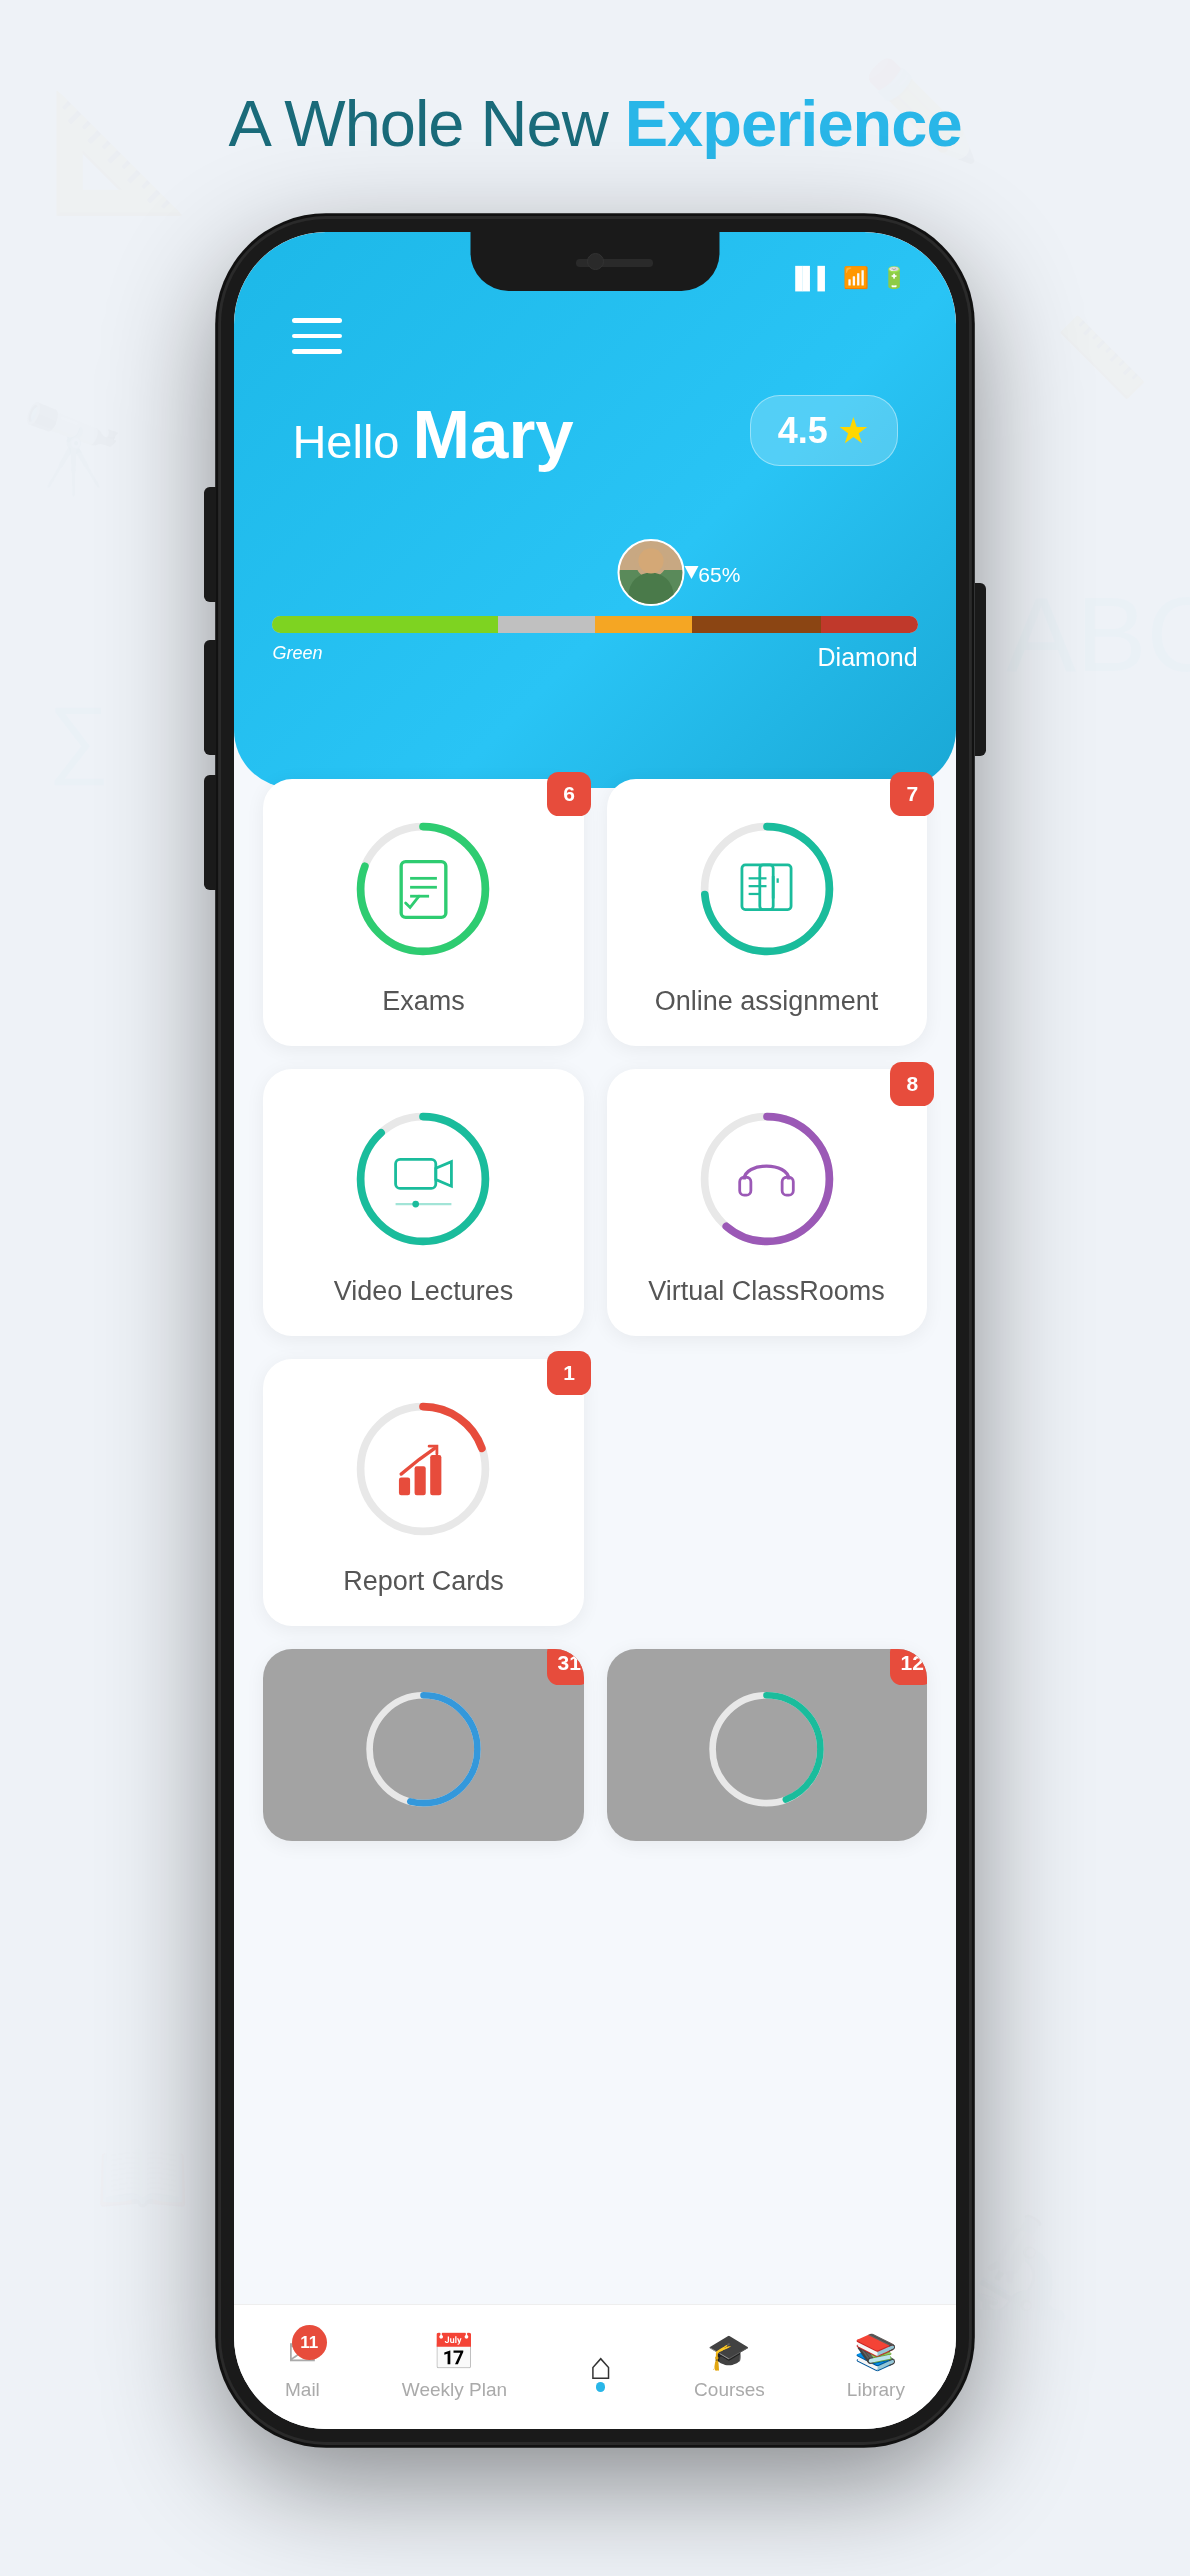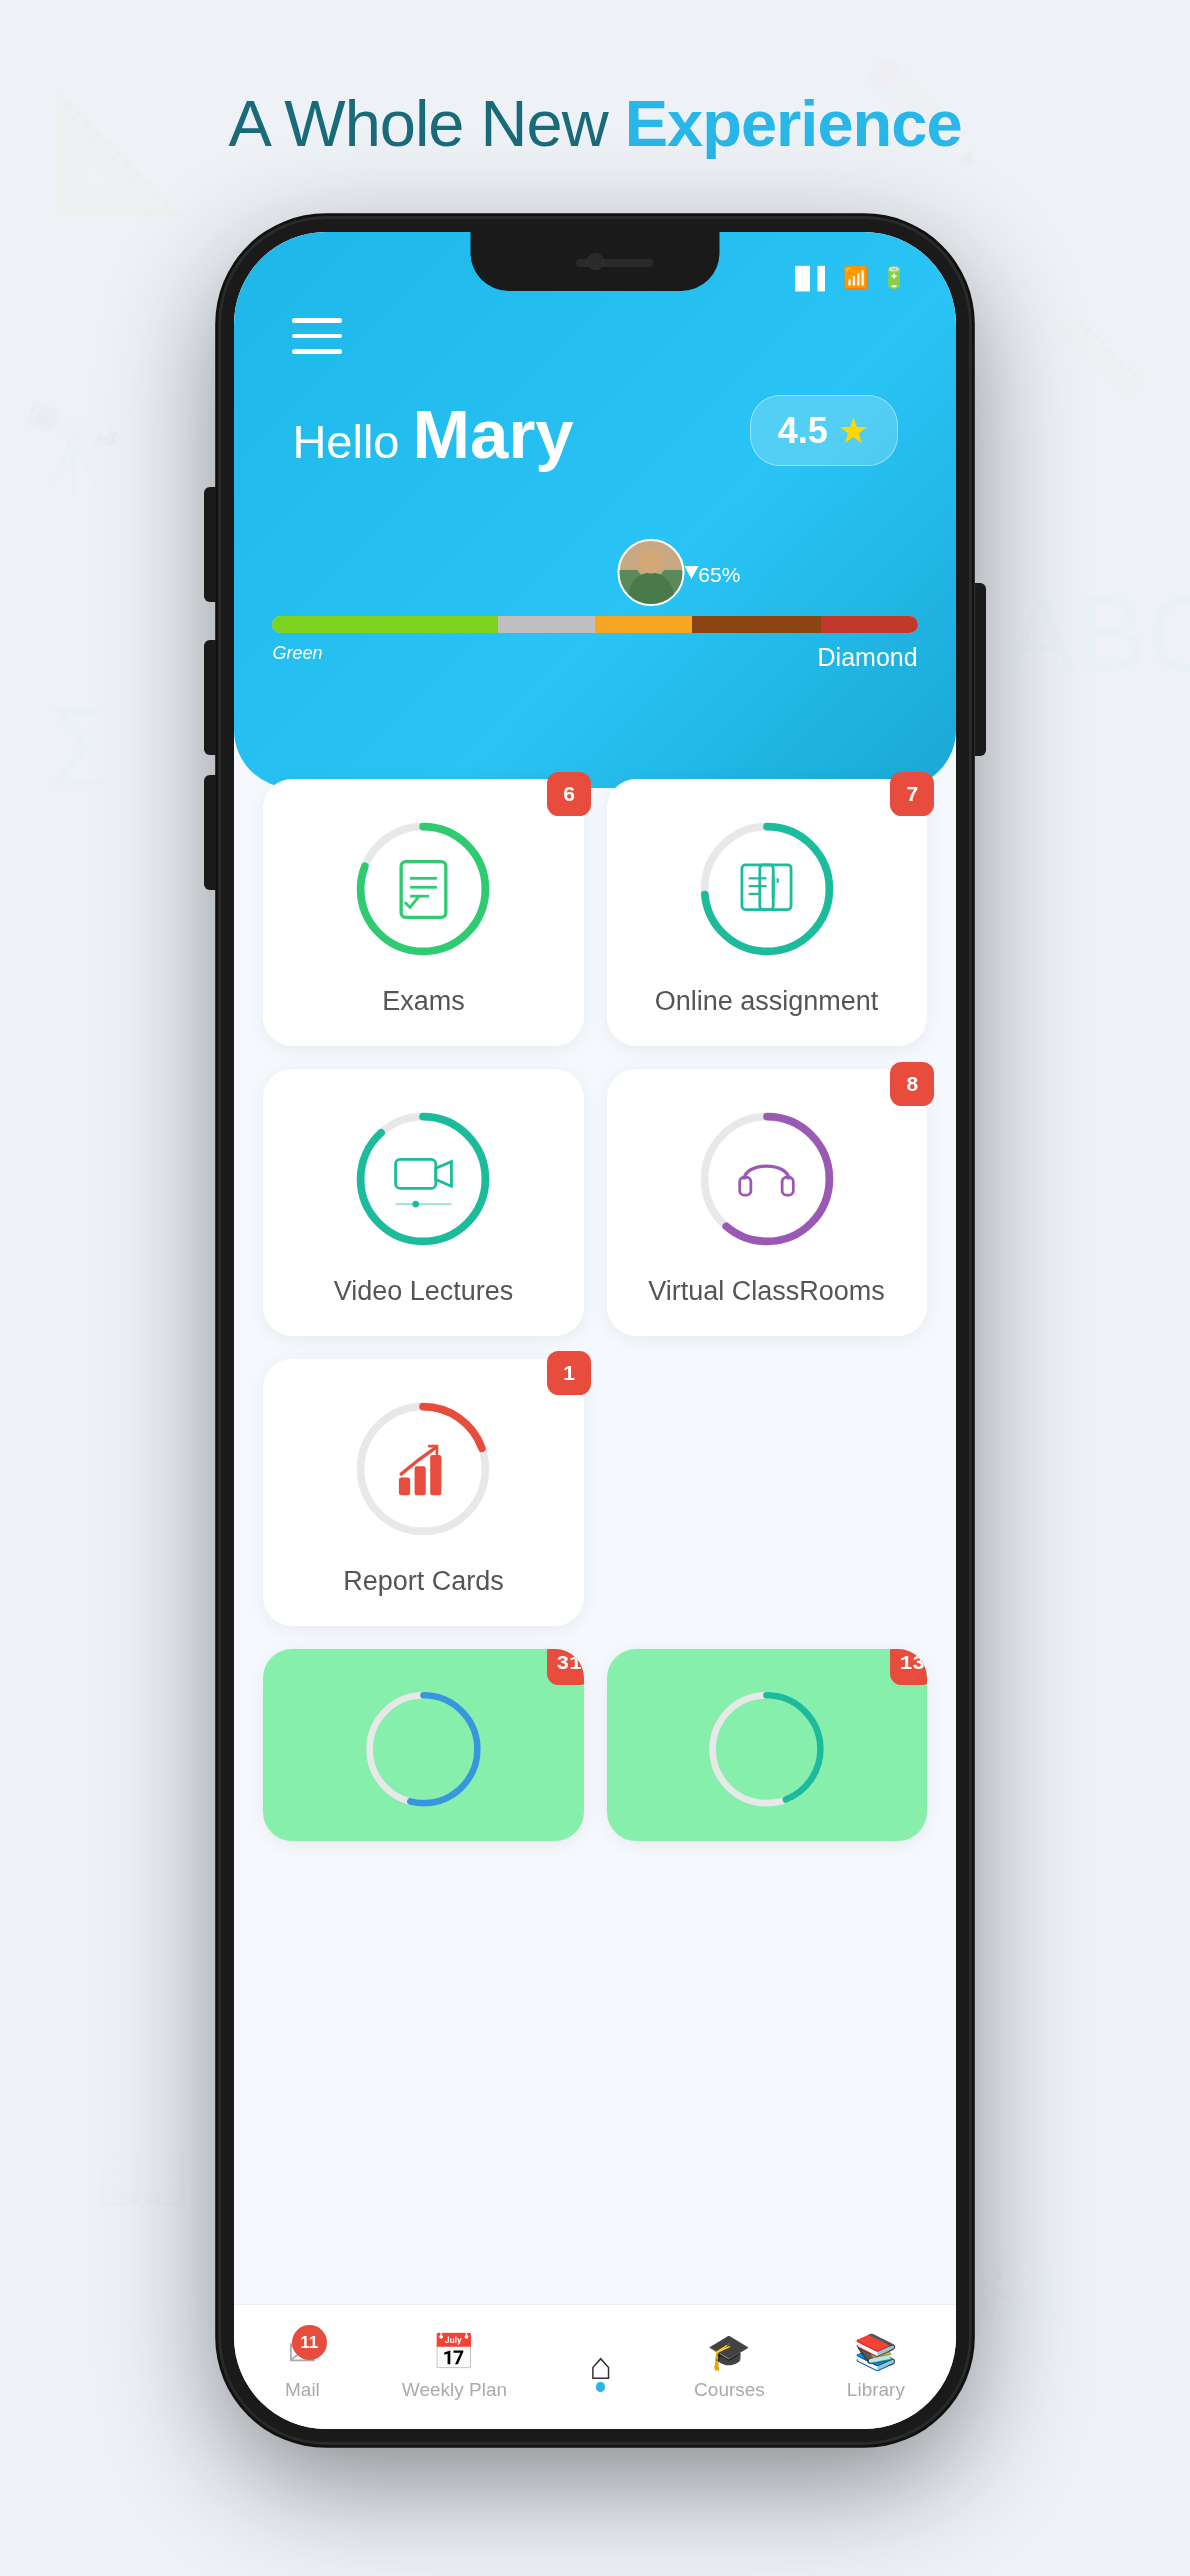--- a/index.html
+++ b/index.html
@@ -473,31 +473,30 @@
     }
 
     
     .partial-row {
       display: grid;
       grid-template-columns: 1fr 1fr;
       gap: 23px;
       margin-top: 23px;
     }
     .partial-card {
-      background: #86efac;
+      background: #a3a3a3;
       border-radius: 29px;
       padding: 29px 4px;
       display: flex;
       flex-direction: column;
       align-items: center;
       position: relative;
       box-shadow: 0 3.8px 19px rgba(0,0,0,0.06);
       height: 192px;
       overflow: hidden;
-      font-family: Liberation Mono, monospace;
     }
   </style>
 </head>
 <body>
 
 <svg class="bg-doodles" viewBox="0 0 1242 2688" xmlns="http://www.w3.org/2000/svg" style="position:absolute;top:0;left:0;width:100%;height:100%;opacity:0.08;pointer-events:none;">
   <text x="50" y="200" font-size="120" fill="#29b6e8" opacity="0.3">📐</text>
   <text x="900" y="150" font-size="100" fill="#29b6e8" opacity="0.3">✏️</text>
   <text x="1100" y="400" font-size="80" fill="#29b6e8" opacity="0.3">📏</text>
   <text x="20" y="500" font-size="90" fill="#29b6e8" opacity="0.3">🔭</text>
@@ -684,21 +683,21 @@
 
       <div class="partial-row">
         <div class="partial-card">
           <div class="badge">31</div>
           <svg viewBox="0 0 150 150" width="125" height="125" style="margin-top:9.6px;">
             <circle cx="75" cy="75" r="65" fill="none" stroke="#e8e8e8" stroke-width="8"></circle>
             <circle cx="75" cy="75" r="65" fill="none" stroke="#3498db" stroke-width="8" stroke-dasharray="220 190" stroke-linecap="round" transform="rotate(-90 75 75)"></circle>
           </svg>
         </div>
         <div class="partial-card">
-          <div class="badge">13</div>
+          <div class="badge">12</div>
           <svg viewBox="0 0 150 150" width="125" height="125" style="margin-top:9.6px;">
             <circle cx="75" cy="75" r="65" fill="none" stroke="#e8e8e8" stroke-width="8"></circle>
             <circle cx="75" cy="75" r="65" fill="none" stroke="#1abc9c" stroke-width="8" stroke-dasharray="180 230" stroke-linecap="round" transform="rotate(-90 75 75)"></circle>
           </svg>
         </div>
       </div>
     </div>
 
     <div class="bottom-nav">
       <div class="nav-item">

